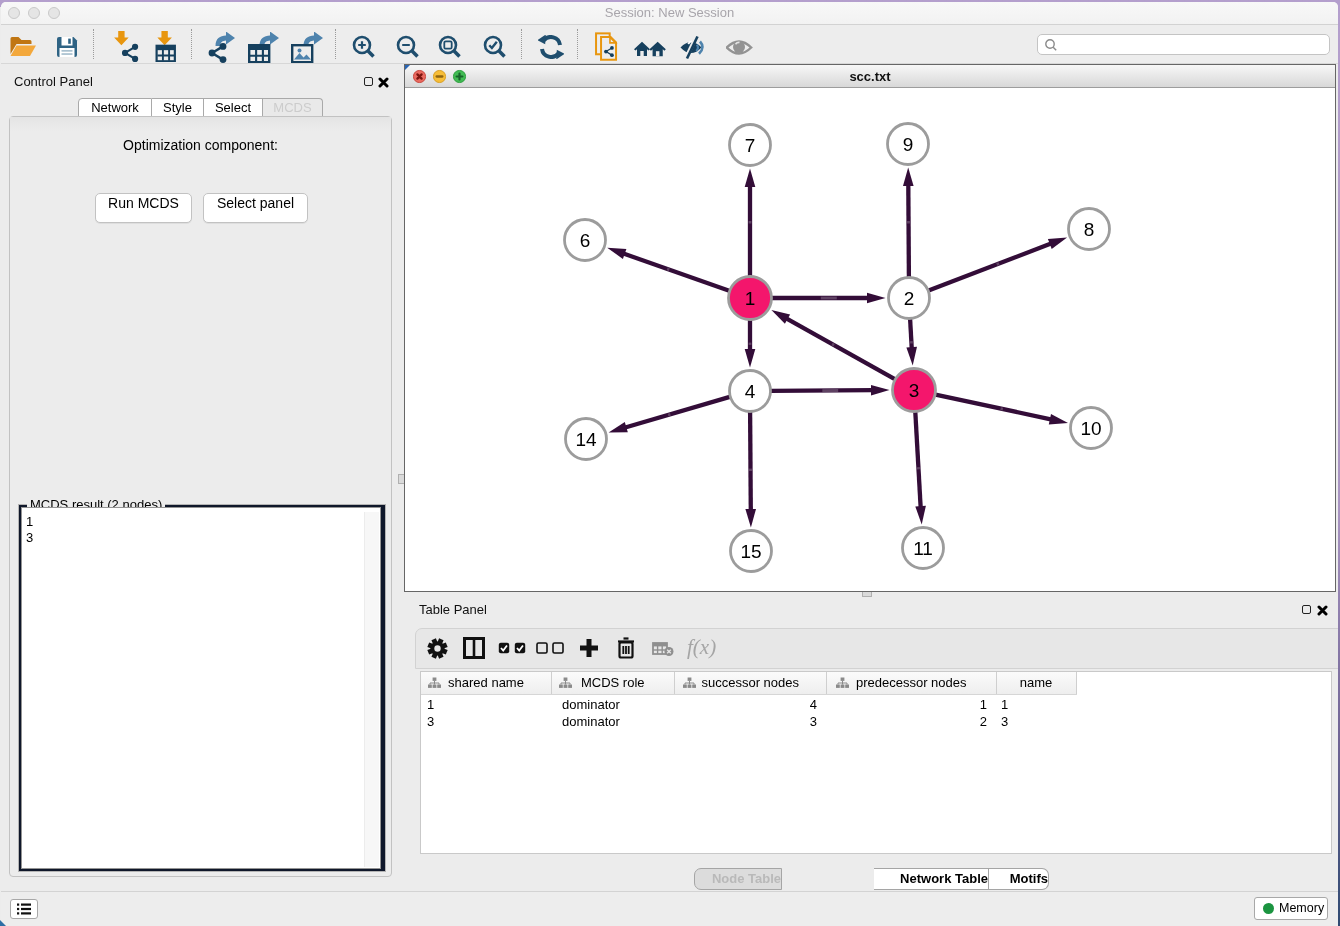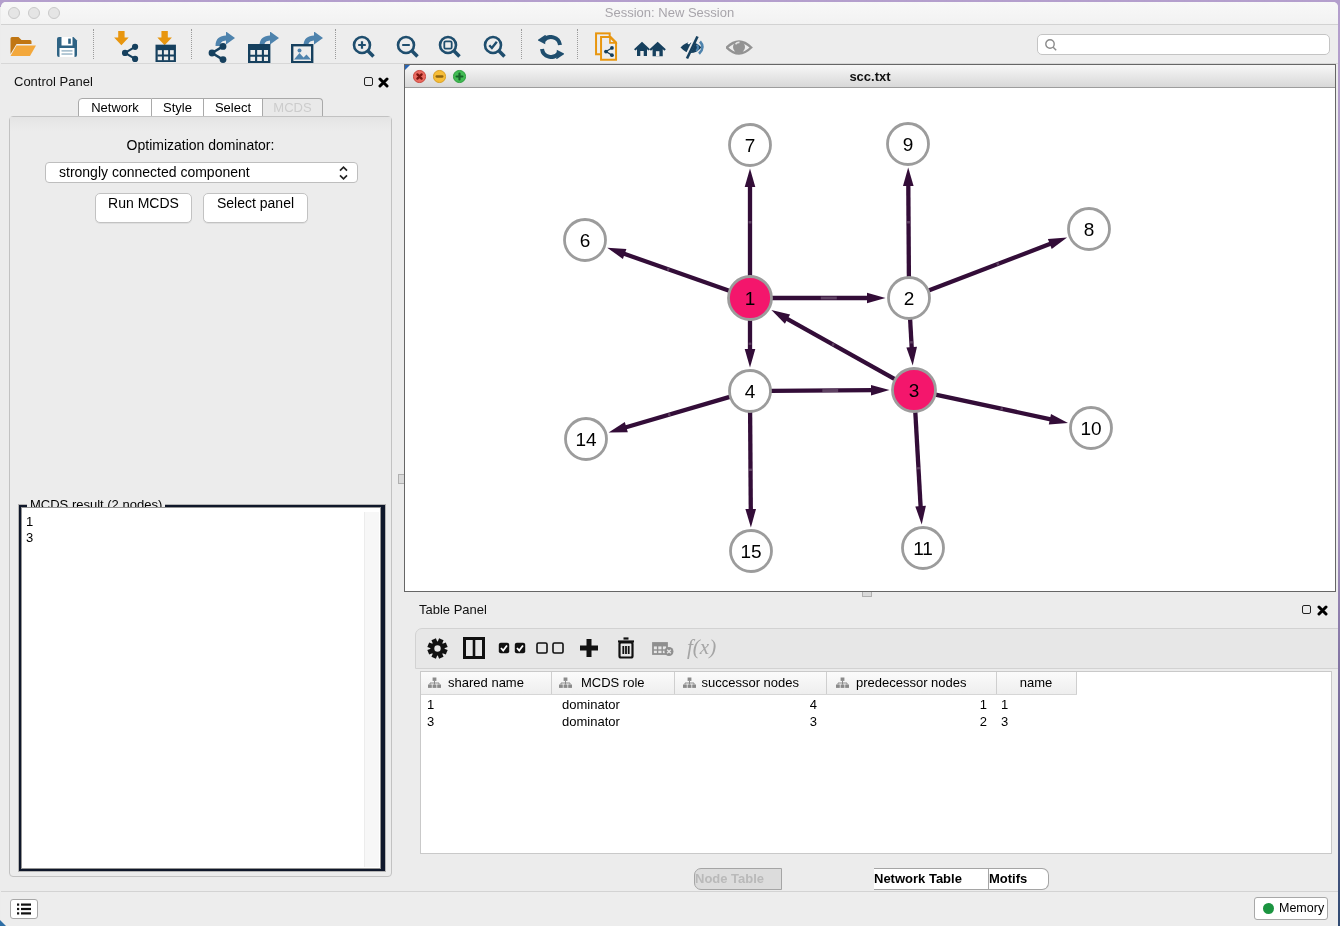--- a/index.html
+++ b/index.html
@@ -56,21 +56,21 @@
   background:#e7e7e7;border:1px solid #d2d2d2;border-radius:7px 0 0 0;
   box-sizing:border-box;}
 #ttable{position:absolute;left:15px;top:74px;width:912px;height:183px;
   background:#fff;border:1px solid #c9c9c9;box-sizing:border-box;}
 .th{position:absolute;top:0;height:22px;background:linear-gradient(#fbfbfb,#eee);
   border-right:1px solid #cfcfcf;box-sizing:border-box;text-align:center;
   font-size:13px;color:#000;line-height:22px;}
 .td{position:absolute;font-size:13px;color:#000;line-height:16px;}
 .btab{position:absolute;top:0;height:22px;box-sizing:border-box;background:#fff;
   border:1px solid #a5a5a5;border-left:none;font-size:13px;font-weight:bold;
-  text-align:left;line-height:20px;color:#000;}
+  text-align:right;line-height:20px;color:#000;}
 
 #statusbar{position:absolute;left:0;top:889px;width:1337px;height:35px;
   background:#ededed;border-top:1px solid #d3d3d3;}
 </style>
 </head>
 <body>
 <div id="win">
 
   <div id="titlebar">
     <div id="wtitle">Session: New Session</div>
@@ -230,28 +230,21 @@
     <div class="floatico" style="left:363px;top:13px;"></div>
     <svg style="position:absolute;left:377px;top:13px;" width="11" height="11" viewBox="0 0 11 11">
         <path d="M2 2 L9 9 M9 2 L2 9" stroke="#000" stroke-width="3" stroke-linecap="round"></path>
       </svg>
     <div class="tab" style="left:77px;top:34px;width:74px;border-left:1px solid #a9a9a9;border-radius:4px 0 0 0;">Network</div>
     <div class="tab" style="left:151px;top:34px;width:52px;">Style</div>
     <div class="tab" style="left:203px;top:34px;width:59px;">Select</div>
     <div class="tab" style="left:262px;top:34px;width:60px;border-radius:0 4px 0 0;background:#e9e9e9;color:#ccc;border-bottom:1px solid #e9e9e9;">MCDS</div>
     <div id="cppane">
       <div style="position:absolute;left:0;top:0;width:100%;height:14px;background:linear-gradient(#e4e4e4,#ececec);"></div>
-      <div style="position:absolute;left:0;top:20px;width:100%;text-align:center;font-size:14px;color:#000;">Optimization dominator:</div>
-      <div style="position:absolute;left:35px;top:45px;width:311px;height:19px;background:#fff;border:1px solid #bebebe;border-radius:4px;font-size:14px;line-height:19px;color:#000;">
-        <span style="margin-left:13px;">strongly connected component</span>
-        <svg width="11" height="14" viewBox="0 0 11 14" style="position:absolute;right:8px;top:3px;">
-          <path d="M2 4.6 L5.5 1.2 L9 4.6" fill="none" stroke="#222" stroke-width="1.7"></path>
-          <path d="M2 9.4 L5.5 12.8 L9 9.4" fill="none" stroke="#222" stroke-width="1.7"></path>
-        </svg>
-      </div>
+      <div style="position:absolute;left:0;top:20px;width:100%;text-align:center;font-size:14px;color:#000;">Optimization component:</div>
       <div class="btn" style="left:85px;top:76px;width:97px;">Run MCDS</div>
       <div class="btn" style="left:193px;top:76px;width:105px;">Select panel</div>
       <div id="mcdsbox" style="left:8px;top:387px;">
         <div style="position:absolute;left:8px;top:-8px;background:#ececec;padding:0 3px;font-size:13px;color:#000;">MCDS result (2 nodes)</div>
         <div id="mcdslist">
           <div style="margin:6px 0 0 4px;line-height:16px;">1</div>
           <div style="margin:0 0 0 4px;line-height:16px;">3</div>
           <div style="position:absolute;right:1px;top:4px;width:14px;height:355px;background:#f7f7f7;border-left:1px solid #ececec;"></div>
         </div>
       </div>

